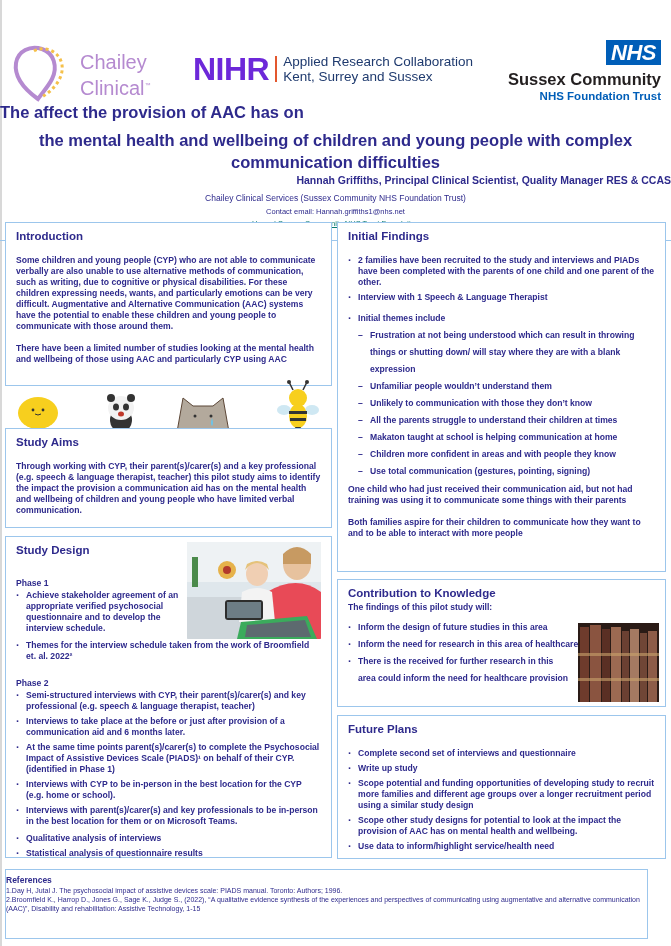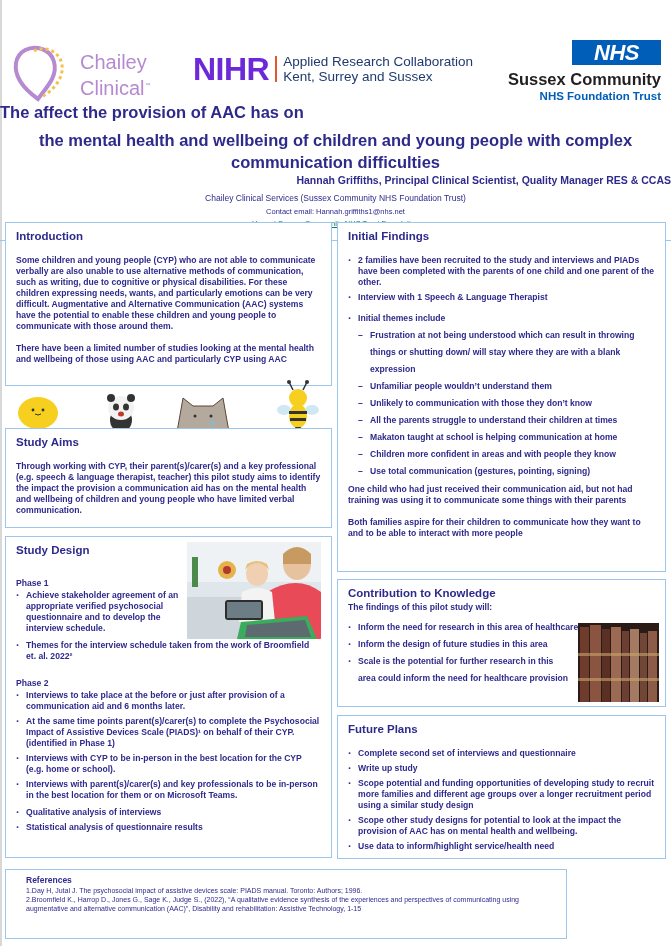--- a/index.html
+++ b/index.html
@@ -9,21 +9,21 @@
 
   
   .header { position: absolute; left: 0; top: 0; width: 671px; height: 206px; border-bottom: 1px solid #9cc6ec; margin-top: 35px; }
   .chailey-logo { position: absolute; left: 8px; top: 6px; width: 150px; height: 62px; }
   .chailey-text { position: absolute; left: 72px; top: 10px; font-size: 20px; line-height: 23px; color: #b58ad0; }
   .nihr-logo { position: absolute; left: 193px; top: 14px; height: 40px; display: flex; align-items: center; }
   .nihr-mark { font-size: 32px; font-weight: bold; color: #6d28d9; letter-spacing: -0.5px; }
   .nihr-bar { width: 2px; height: 26px; background: #e3572e; margin: 0 6px 0 6px; }
   .nihr-text { font-size: 13.5px; line-height: 15px; color: #1f3a6e; }
   .nhs-logo { position: absolute; right: 10px; top: 5px; text-align: right; }
-  .nhs-box { display: inline-block; background: #005eb8; color: #fff; font-weight: bold; font-style: italic; font-size: 22px; line-height: 25px; padding: 0 22px; letter-spacing: -0.5px; }
+  .nhs-box { display: inline-block; background: #005eb8; color: #fff; font-weight: bold; font-style: italic; font-size: 22px; line-height: 25px; padding: 0 5px; letter-spacing: -0.5px; }
   .nhs-trust { font-size: 16.5px; font-weight: bold; color: #231f20; line-height: 20px; margin-top: 4px; }
   .nhs-found { font-size: 11.5px; font-weight: bold; color: #005eb8; line-height: 14px; }
 
   .title1 { position: absolute; left: 0; width: 671px; top: 68px; text-align: left; font-size: 16.5px; font-weight: bold; color: #2e2a8c; }
   .title2 { position: absolute; left: 0; width: 671px; top: 94px; text-align: center; font-size: 16.5px; font-weight: bold; line-height: 22px; color: #2e2a8c; }
   .author { position: absolute; left: 0; width: 671px; top: 139px; text-align: right; font-size: 10.5px; font-weight: bold; color: #2e2a8c; }
   .affil { position: absolute; left: 0; width: 671px; top: 158px; text-align: center; font-size: 8.5px; color: #2e2a8c; }
   .email { position: absolute; left: 0; width: 671px; top: 172px; text-align: center; font-size: 7.5px; color: #2e2a8c; }
   .link { position: absolute; left: 0; width: 671px; top: 184px; text-align: center; font-size: 7.5px; }
   .link a { color: #0a7a6e; text-decoration: underline; }
@@ -39,21 +39,21 @@
   ul.d > li { position: relative; padding-left: 12px; margin-bottom: 0; line-height: 17px; }
   ul.d > li::before { content: "\2013"; position: absolute; left: 0; }
   .phase { margin-bottom: 1px; }
 
   #intro { left: 5px; top: 222px; width: 327px; height: 164px; }
   #aims { left: 5px; top: 428px; width: 327px; height: 100px; }
   #design { left: 5px; top: 536px; width: 327px; height: 322px; }
   #findings { left: 337px; top: 222px; width: 329px; height: 350px; }
   #contrib { left: 337px; top: 579px; width: 329px; height: 128px; }
   #future { left: 337px; top: 715px; width: 329px; height: 144px; }
-  #refs { left: 5px; top: 869px; width: 562px; height: 70px; font-size: 7px; font-weight: normal; line-height: 9px; padding: 6px 20px; }
+  #refs { left: 5px; top: 869px; width: 643px; height: 70px; font-size: 7px; font-weight: normal; line-height: 9px; padding: 6px 0; }
   #refs h3 { font-size: 8.5px; font-weight: bold; margin-bottom: 1px; }
 
   .emoji-row { position: absolute; left: 5px; top: 390px; width: 327px; height: 45px; pointer-events: none; }
   .emoji { position: absolute; }
 
   .photo-kids { position: absolute; left: 187px; top: 542px; width: 134px; height: 97px; overflow: hidden; border-radius: 1px; }
   .photo-books { position: absolute; left: 578px; top: 623px; width: 81px; height: 79px; overflow: hidden; }
 </style>
 </head>
 <body>
@@ -145,20 +145,21 @@
 
 <div class="panel" id="design">
   <h2 style="margin-bottom:22px">Study Design</h2>
   <div class="phase">Phase 1</div>
   <ul class="b" style="margin-bottom:16px">
     <li style="width:170px">Achieve stakeholder agreement of an appropriate verified psychosocial questionnaire and to develop the interview schedule.</li>
     <li style="margin-top:6px">Themes for the interview schedule taken from the work of Broomfield et. al. 2022²</li>
   </ul>
   <div class="phase">Phase 2</div>
   <ul class="b">
+    <li>Semi-structured interviews with CYP, their parent(s)/carer(s) and key professional (e.g. speech &amp; language therapist, teacher)</li>
     <li>Interviews to take place at the before or just after provision of a communication aid and 6 months later.</li>
     <li>At the same time points parent(s)/carer(s) to complete the Psychosocial Impact of Assistive Devices Scale (PIADS)¹ on behalf of their CYP. (identified in Phase 1)</li>
     <li>Interviews with CYP to be in-person in the best location for the CYP (e.g. home or school).</li>
     <li>Interviews with parent(s)/carer(s) and key professionals to be in-person in the best location for them or on Microsoft Teams.</li>
     <li style="margin-top:6px">Qualitative analysis of interviews</li>
     <li>Statistical analysis of questionnaire results</li>
   </ul>
 </div>
 
 <div class="photo-kids">
@@ -201,23 +202,23 @@
     </li>
   </ul>
   <p>One child who had just received their communication aid, but not had training was using it to communicate some things with their parents</p>
   <p style="margin-top:6px">Both families aspire for their children to communicate how they want to and to be able to interact with more people</p>
 </div>
 
 <div class="panel" id="contrib">
   <h2 style="margin-bottom:3px">Contribution to Knowledge</h2>
   <div style="margin-bottom:6px">The findings of this pilot study will:</div>
   <ul class="b" style="line-height:17px">
+    <li style="margin-bottom:0">Inform the design of future studies in this area</li>
     <li style="margin-bottom:0">Inform the need for research in this area of healthcare</li>
-    <li style="margin-bottom:0">Inform the design of future studies in this area</li>
-    <li style="width:225px;margin-bottom:0">Scale is the potential for further research in this area could inform the need for healthcare provision</li>
+    <li style="width:225px;margin-bottom:0">There is the received for further research in this area could inform the need for healthcare provision</li>
   </ul>
 </div>
 
 <div class="photo-books">
   <svg width="81" height="79" viewBox="0 0 81 79">
     <rect width="81" height="79" fill="#2a1b16"></rect>
     <rect x="2" y="4" width="9" height="75" fill="#6e3b2c"></rect>
     <rect x="12" y="2" width="11" height="77" fill="#8a5440"></rect>
     <rect x="24" y="6" width="8" height="73" fill="#5a2f24"></rect>
     <rect x="33" y="4" width="10" height="75" fill="#9c6a52"></rect>

